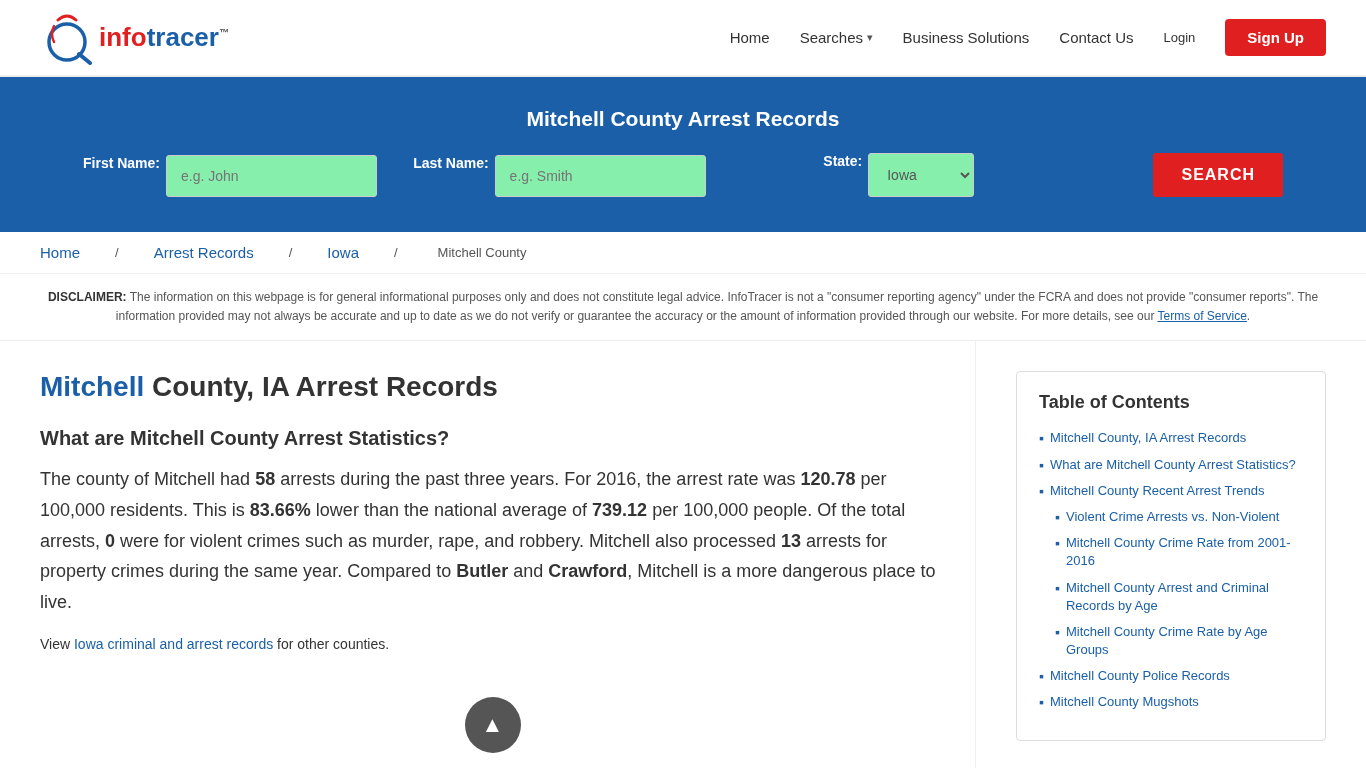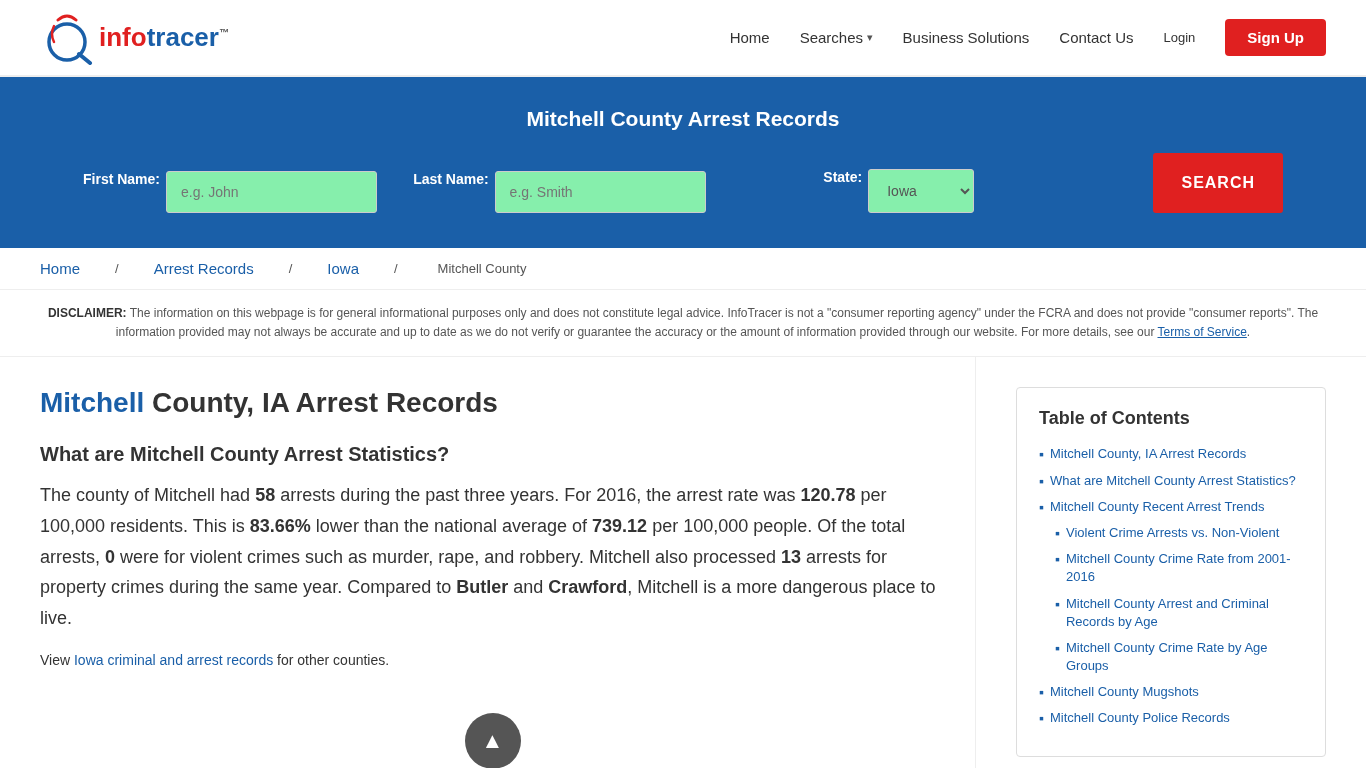--- a/index.html
+++ b/index.html
@@ -102,21 +102,21 @@
     }
     .btn-search {
       background: #e02020;
       color: #fff;
       border: none;
       padding: 12px 28px;
       font-size: 16px;
       font-weight: bold;
       border-radius: 3px;
       cursor: pointer;
-      height: 60px;
+      height: 44px;
       letter-spacing: 1px;
     }
 
     
     .breadcrumb {
       padding: 12px 40px;
       font-size: 13px;
       color: #555;
       border-bottom: 1px solid #eee;
       background: #fff;
@@ -356,21 +356,21 @@
         <li class="sub">
           <a href="#">Mitchell County Crime Rate from 2001-2016</a>
         </li>
         <li class="sub">
           <a href="#">Mitchell County Arrest and Criminal Records by Age</a>
         </li>
         <li class="sub">
           <a href="#">Mitchell County Crime Rate by Age Groups</a>
         </li>
         <li>
+          <a href="#">Mitchell County Police Records</a>
+        </li>
+        <li>
           <a href="#">Mitchell County Mugshots</a>
-        </li>
-        <li>
-          <a href="#">Mitchell County Police Records</a>
         </li>
       </ul>
     </div>
   </aside>
 </div>
 
 </body></html>

